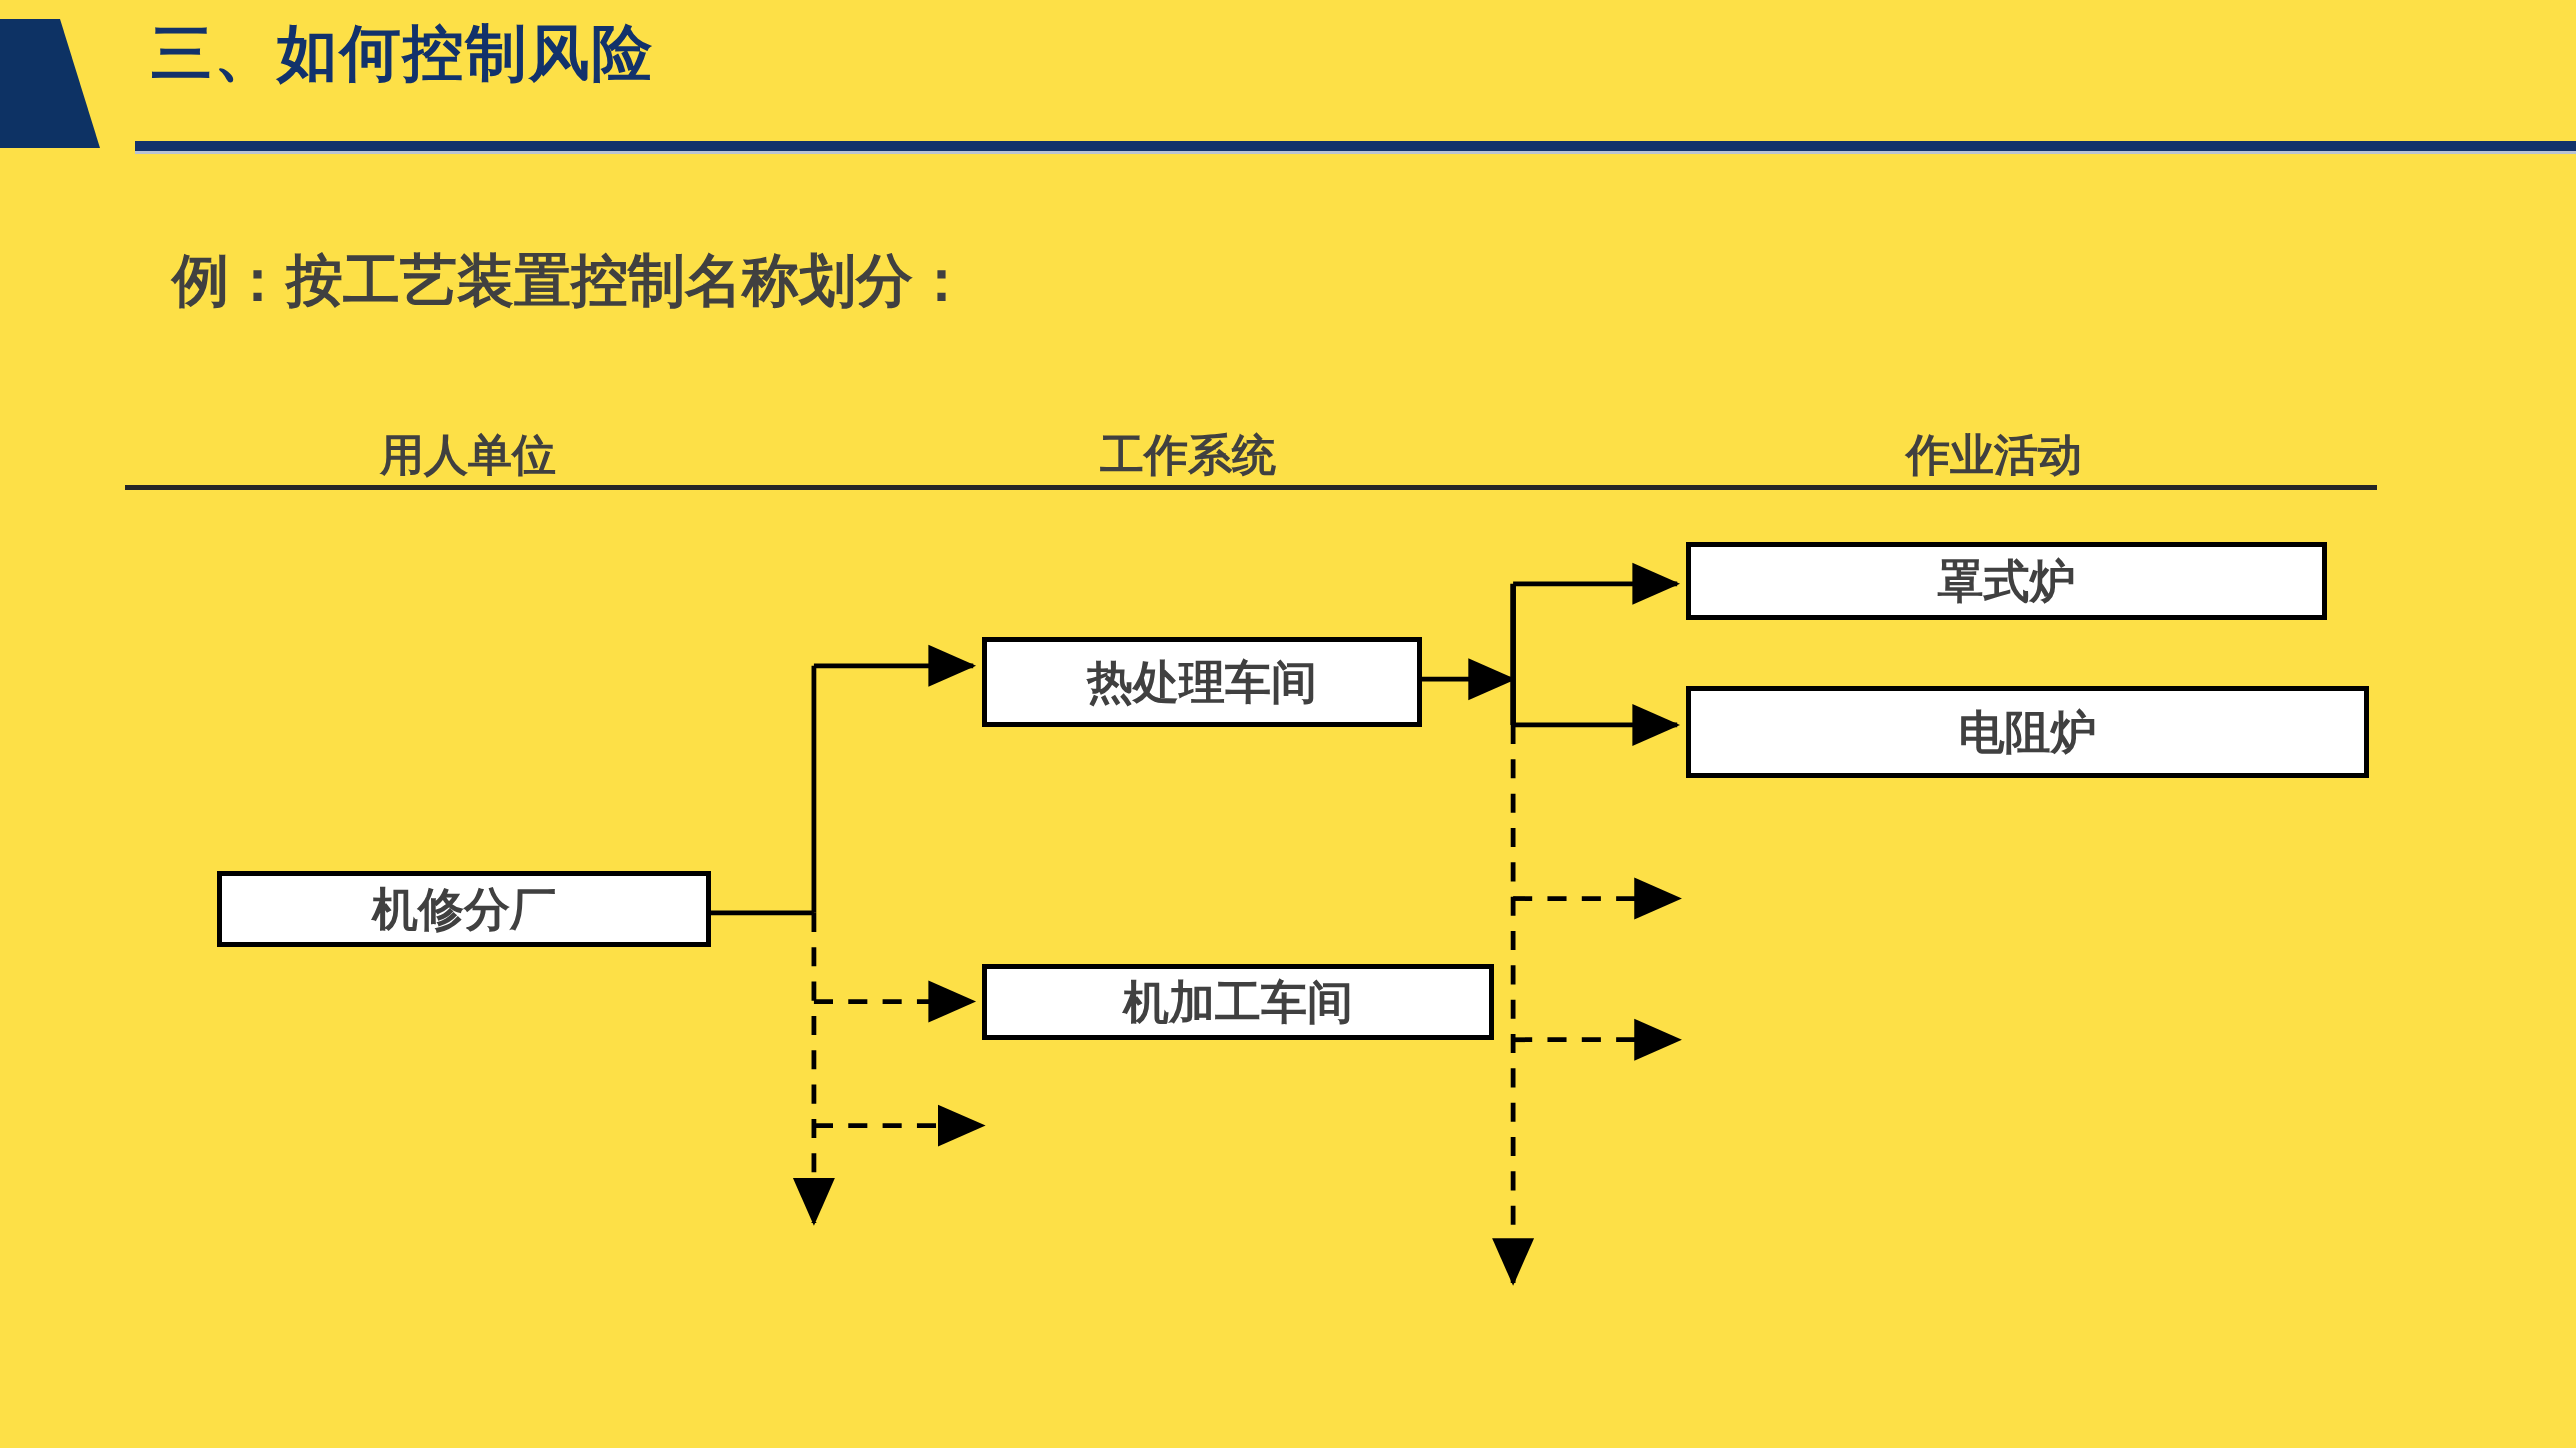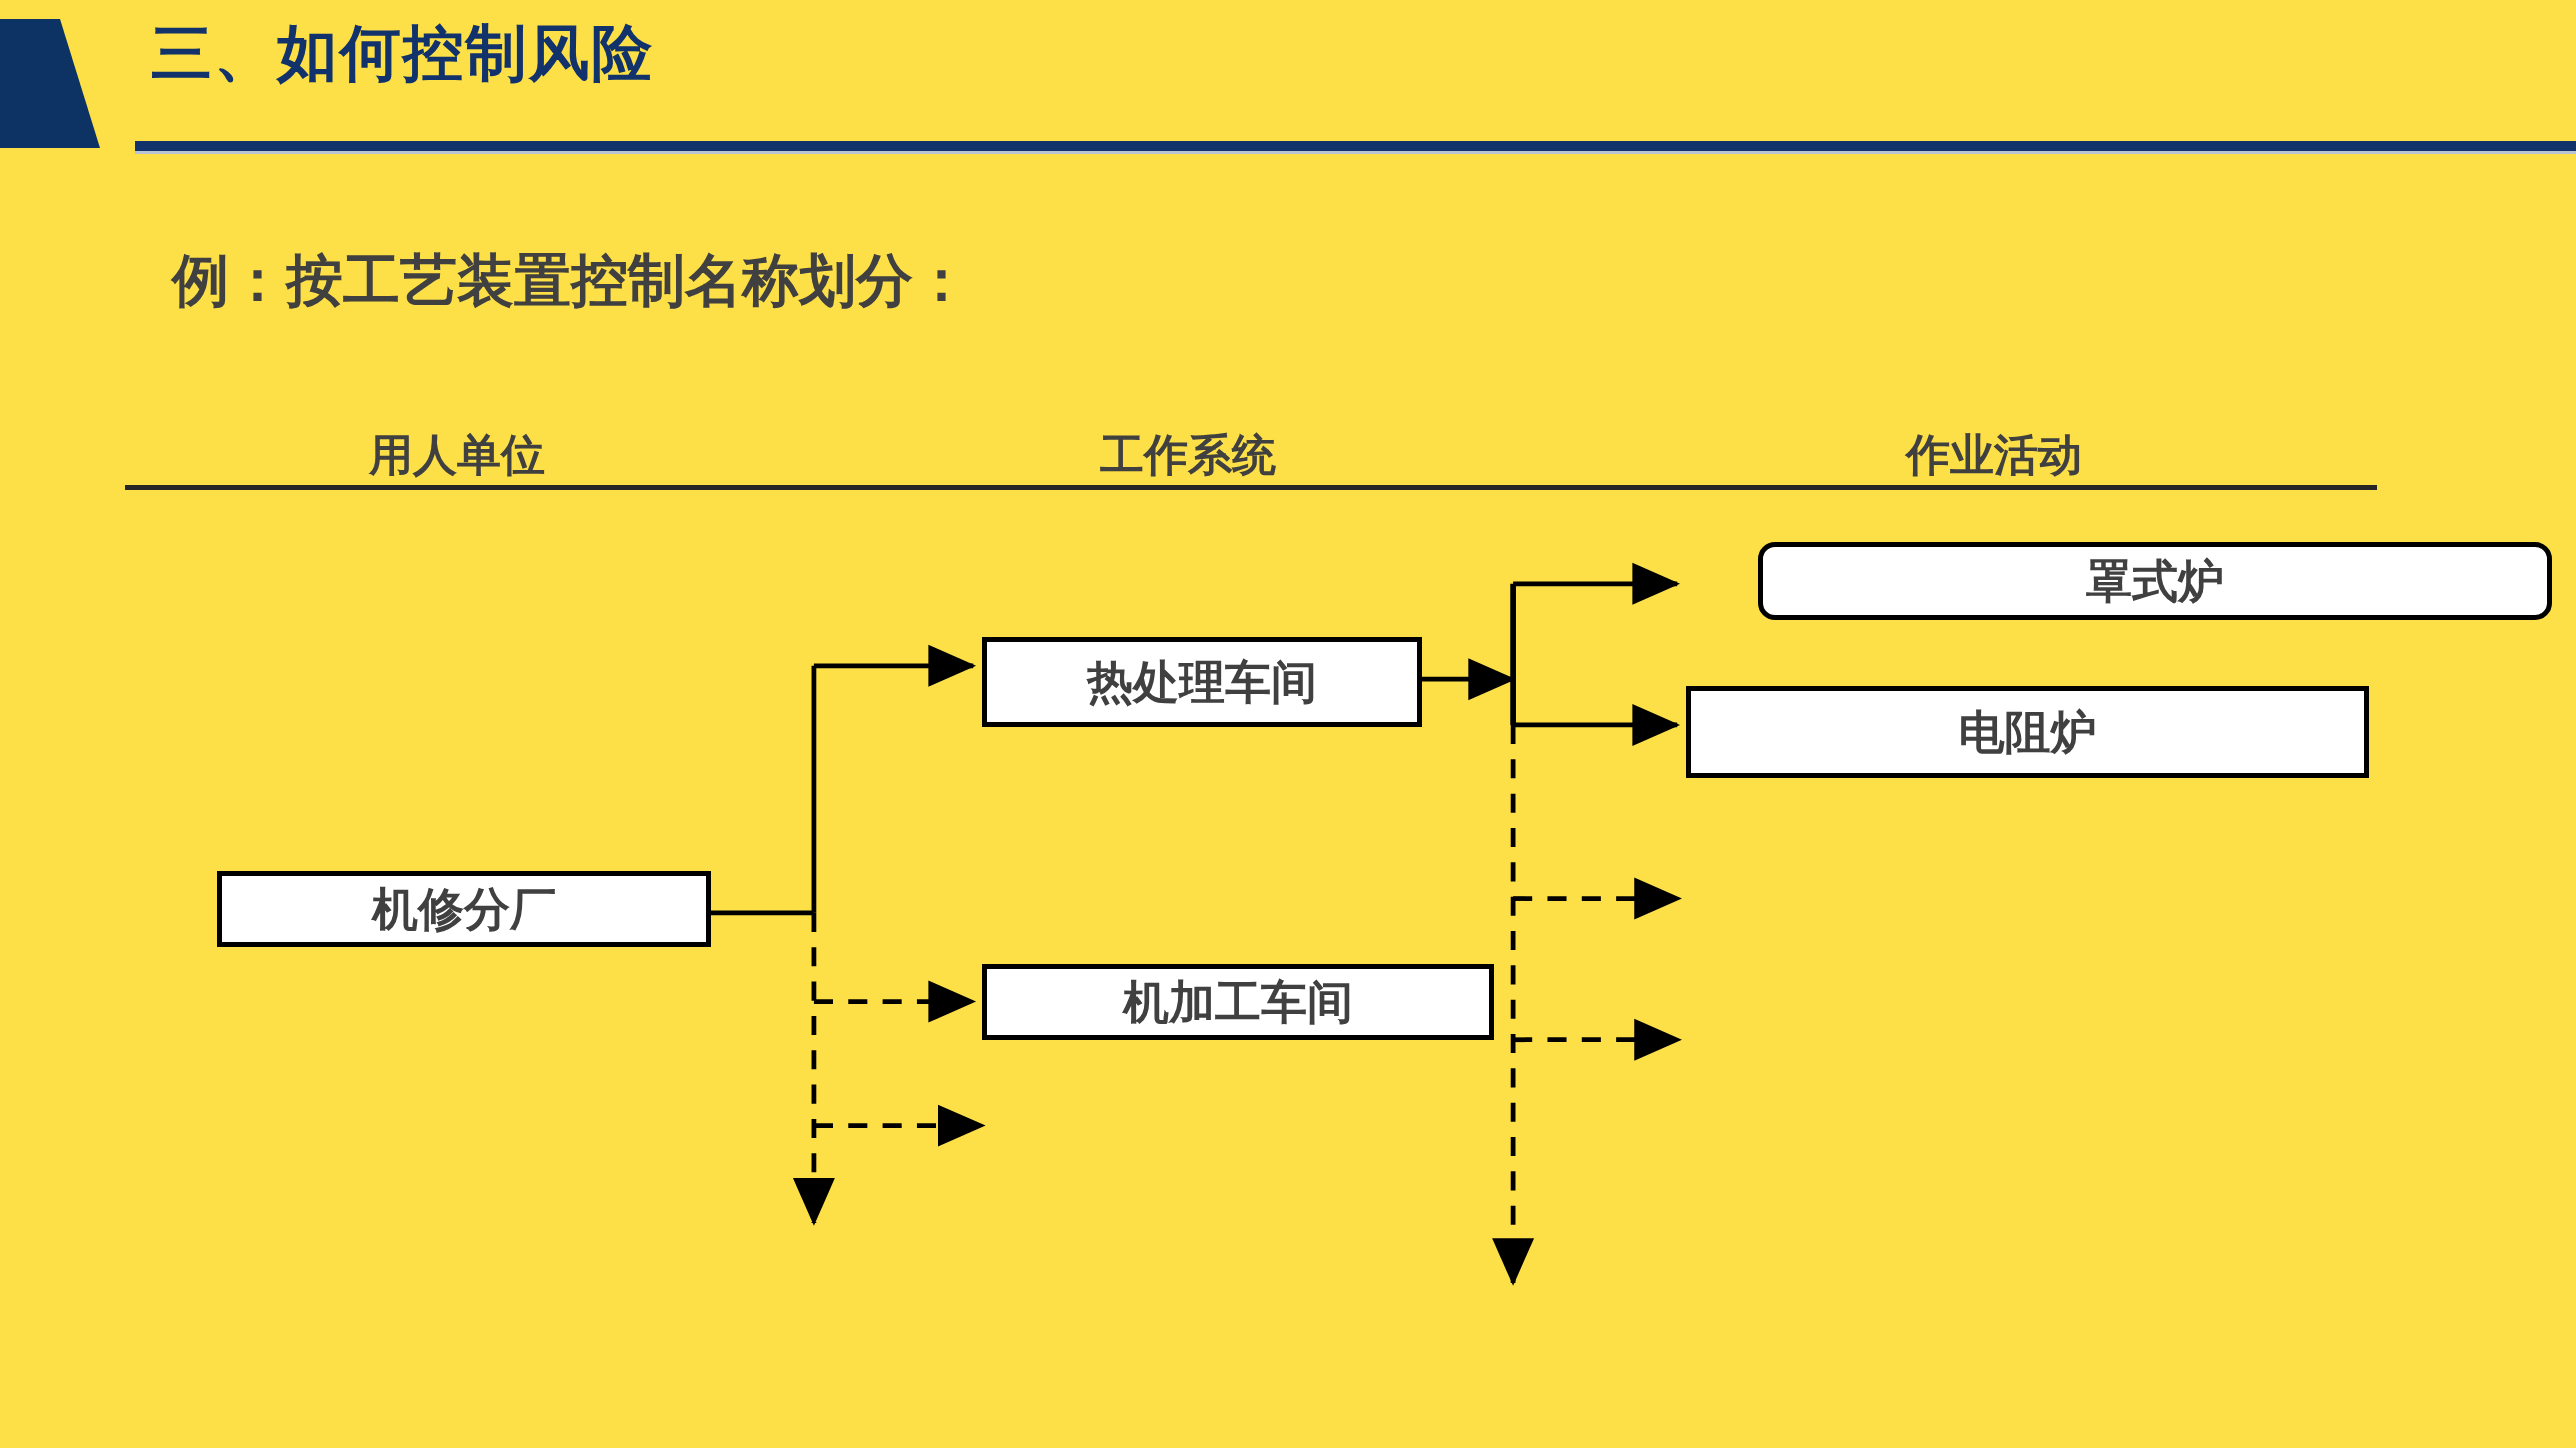--- a/index.html
+++ b/index.html
@@ -68,21 +68,21 @@
   
   .col-head {
     position: absolute;
     top: 426px;
     font-size: 44px;
     font-weight: bold;
     color: #404040;
     text-align: center;
     white-space: nowrap;
   }
-  #col-head-0 { left: 228px;  width: 458px; }
+  #col-head-0 { left: 239px;  width: 458px; }
   #col-head-1 { left: 959px; width: 458px; }
   #col-head-2 { left: 1765px; width: 458px; }
 
   #head-rule {
     position: absolute;
     left: 125px; top: 485px;
     width: 2252px; height: 4.8px;
     background: #262626;
   }
 
@@ -104,21 +104,21 @@
   .node-label {
     font-size: 46px;
     font-weight: bold;
     color: #404040;
     white-space: nowrap;
     line-height: 1;
   }
   #box-org  { left: 217px;  top: 871px;  width: 494px; height: 76px; text-align: center; }
   #box-ws-1 { left: 982px; top: 637px;  width: 440px; height: 90px; }
   #box-ws-2 { left: 982px; top: 964px; width: 512px; height: 76px; }
-  #box-act-1{ left: 1758px; top: 542px;  width: 794px; height: 78px; border-radius: 17px; }
+  #box-act-1{ left: 1686px; top: 542px;  width: 641px; height: 78px; }
   #box-act-2{ left: 1686px; top: 686px;  width: 683px; height: 92px; }
 
   
   #connectors {
     position: absolute;
     left: 0; top: 0;
     width: 2576px; height: 1448px;
     pointer-events: none;
   }
 </style>

